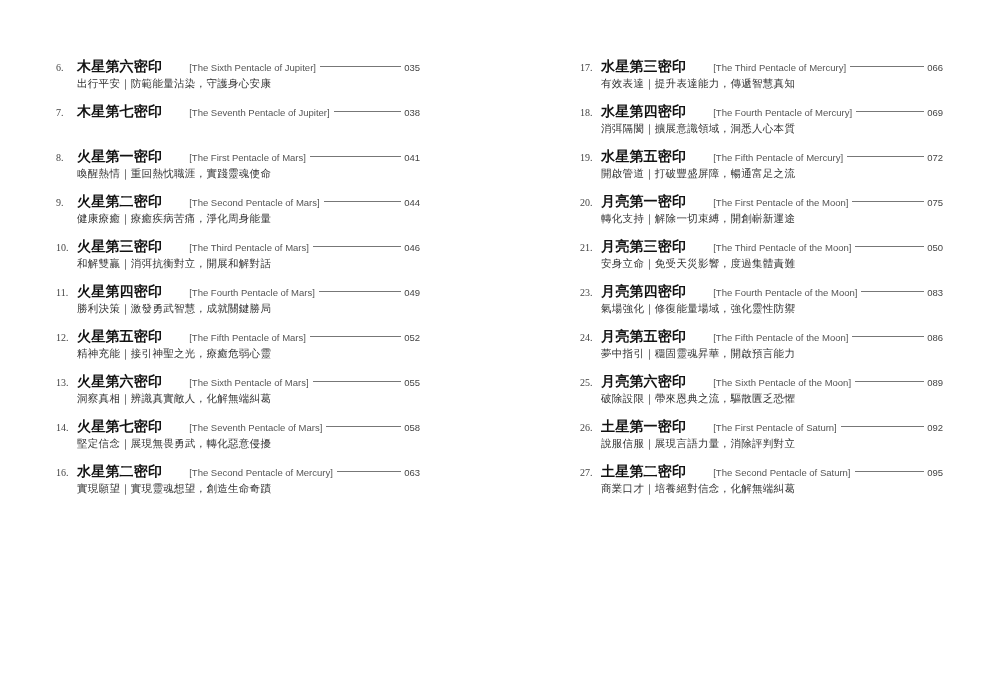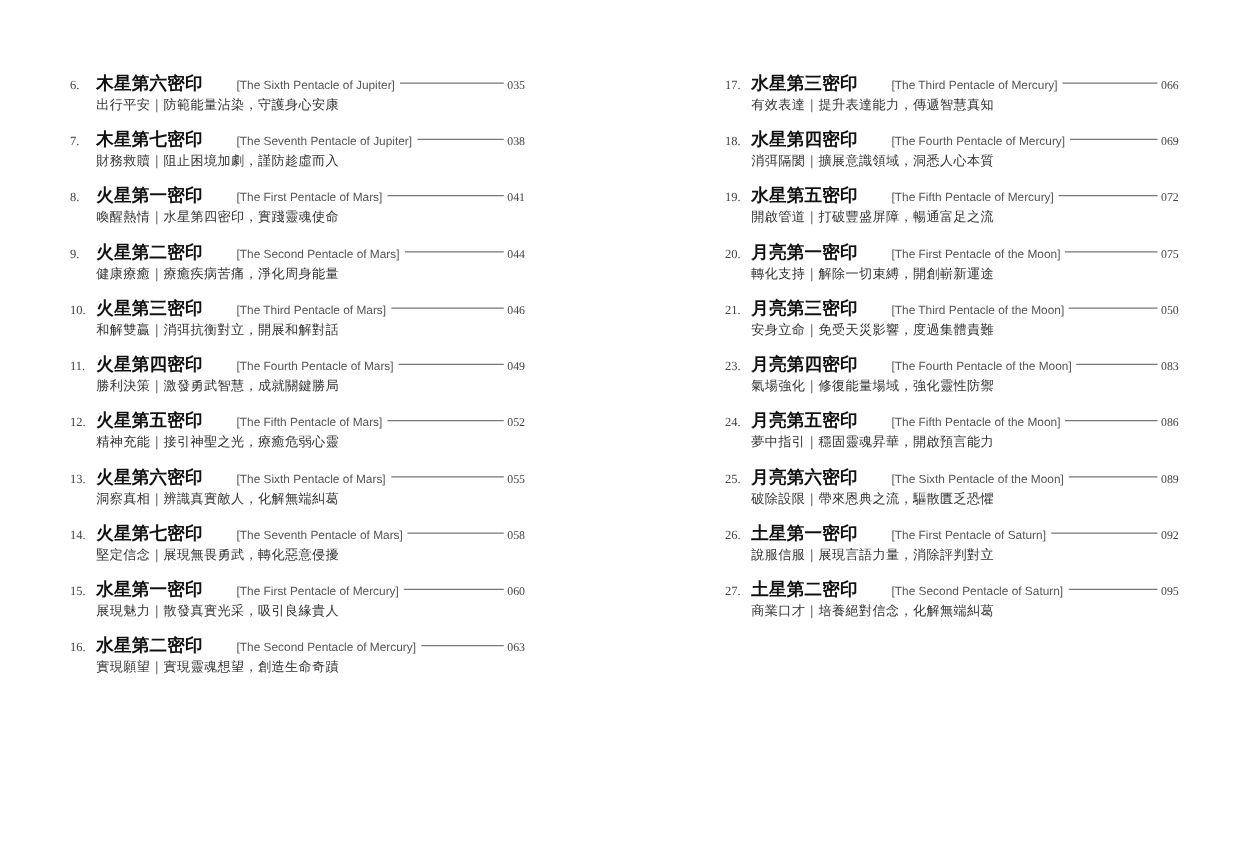--- a/index.html
+++ b/index.html
@@ -6,21 +6,21 @@
   body { width: 1000px; height: 677px; position: relative; overflow: hidden; font-family: "DejaVu Sans", sans-serif; color: #222; }
   .col { position: absolute; top: 58px; }
   .col.left { left: 56px; width: 364px; }
   .col.right { left: 580px; width: 363px; }
   .entry { position: relative; height: 45px; }
   .title-line { display: flex; align-items: baseline; height: 18px; white-space: nowrap; }
   .num { font-family: "Liberation Serif", serif; font-size: 10px; color: #444; width: 21px; flex: 0 0 auto; }
   .zh-title { font-family: "DejaVu Sans", sans-serif; font-size: 14px; font-weight: bold; color: #111; letter-spacing: 0.2px; text-align: right; }
   .en-title { font-family: "Liberation Sans", sans-serif; font-size: 9.5px; color: #555; margin-left: 4px; padding-left: 23px; }
   .leader { flex: 1 1 auto; border-bottom: 1px solid #777; margin: 0 3px 0 4px; position: relative; top: -4px; min-width: 10px; }
-  .page { font-family: Liberation Serif, serif; font-size: 9.5px; color: #444; flex: 0 0 auto; }
+  .page { font-family: Liberation Sans, sans-serif; font-size: 9.5px; color: #444; flex: 0 0 auto; }
   .subtitle { margin-left: 21px; margin-top: 1px; font-size: 10.5px; color: #333; white-space: nowrap; letter-spacing: 0.3px; }
 </style>
 </head>
 <body>
 
 <div class="col left">
   <div class="entry">
       <div class="title-line">
         <span class="num">6.</span>
         <span class="zh-title">木星第六密印</span>
@@ -31,31 +31,30 @@
       <div class="subtitle">出行平安｜防範能量沾染，守護身心安康</div>
     </div>
   <div class="entry">
       <div class="title-line">
         <span class="num">7.</span>
         <span class="zh-title">木星第七密印</span>
         <span class="en-title">[The Seventh Pentacle of Jupiter]</span>
         <span class="leader"></span>
         <span class="page">038</span>
       </div>
-      <div class="subtitle">財務救贖｜阻止困境加劇，謹防趁虛而入</div>
     </div>
   <div class="entry">
       <div class="title-line">
         <span class="num">8.</span>
         <span class="zh-title">火星第一密印</span>
         <span class="en-title">[The First Pentacle of Mars]</span>
         <span class="leader"></span>
         <span class="page">041</span>
       </div>
-      <div class="subtitle">喚醒熱情｜水星第四密印，實踐靈魂使命</div>
+      <div class="subtitle">喚醒熱情｜重回熱忱職涯，實踐靈魂使命</div>
     </div>
   <div class="entry">
       <div class="title-line">
         <span class="num">9.</span>
         <span class="zh-title">火星第二密印</span>
         <span class="en-title">[The Second Pentacle of Mars]</span>
         <span class="leader"></span>
         <span class="page">044</span>
       </div>
       <div class="subtitle">健康療癒｜療癒疾病苦痛，淨化周身能量</div>
@@ -105,30 +104,20 @@
         <span class="num">14.</span>
         <span class="zh-title">火星第七密印</span>
         <span class="en-title">[The Seventh Pentacle of Mars]</span>
         <span class="leader"></span>
         <span class="page">058</span>
       </div>
       <div class="subtitle">堅定信念｜展現無畏勇武，轉化惡意侵擾</div>
     </div>
   <div class="entry">
       <div class="title-line">
-        <span class="num">15.</span>
-        <span class="zh-title">水星第一密印</span>
-        <span class="en-title">[The First Pentacle of Mercury]</span>
-        <span class="leader"></span>
-        <span class="page">060</span>
-      </div>
-      <div class="subtitle">展現魅力｜散發真實光采，吸引良緣貴人</div>
-    </div>
-  <div class="entry">
-      <div class="title-line">
         <span class="num">16.</span>
         <span class="zh-title">水星第二密印</span>
         <span class="en-title">[The Second Pentacle of Mercury]</span>
         <span class="leader"></span>
         <span class="page">063</span>
       </div>
       <div class="subtitle">實現願望｜實現靈魂想望，創造生命奇蹟</div>
     </div>
 </div>
 

